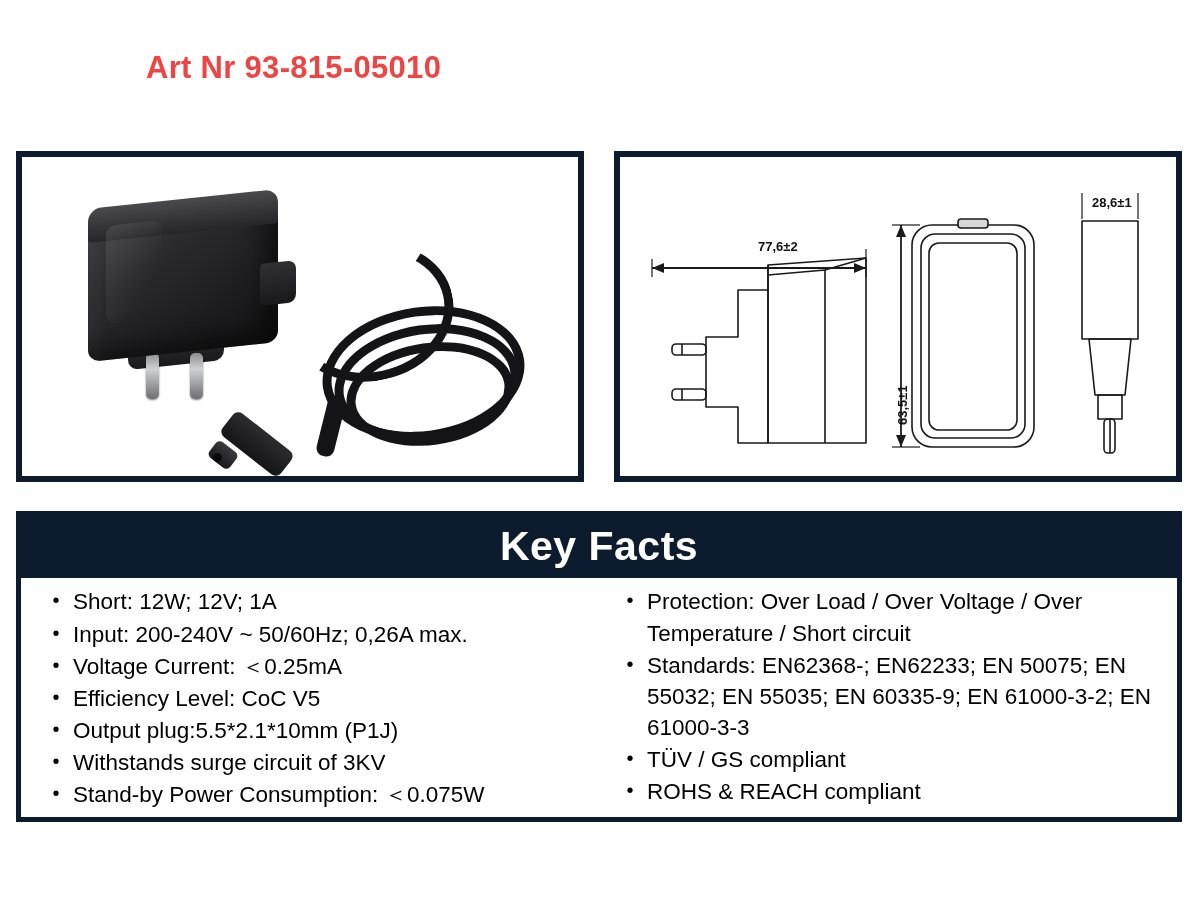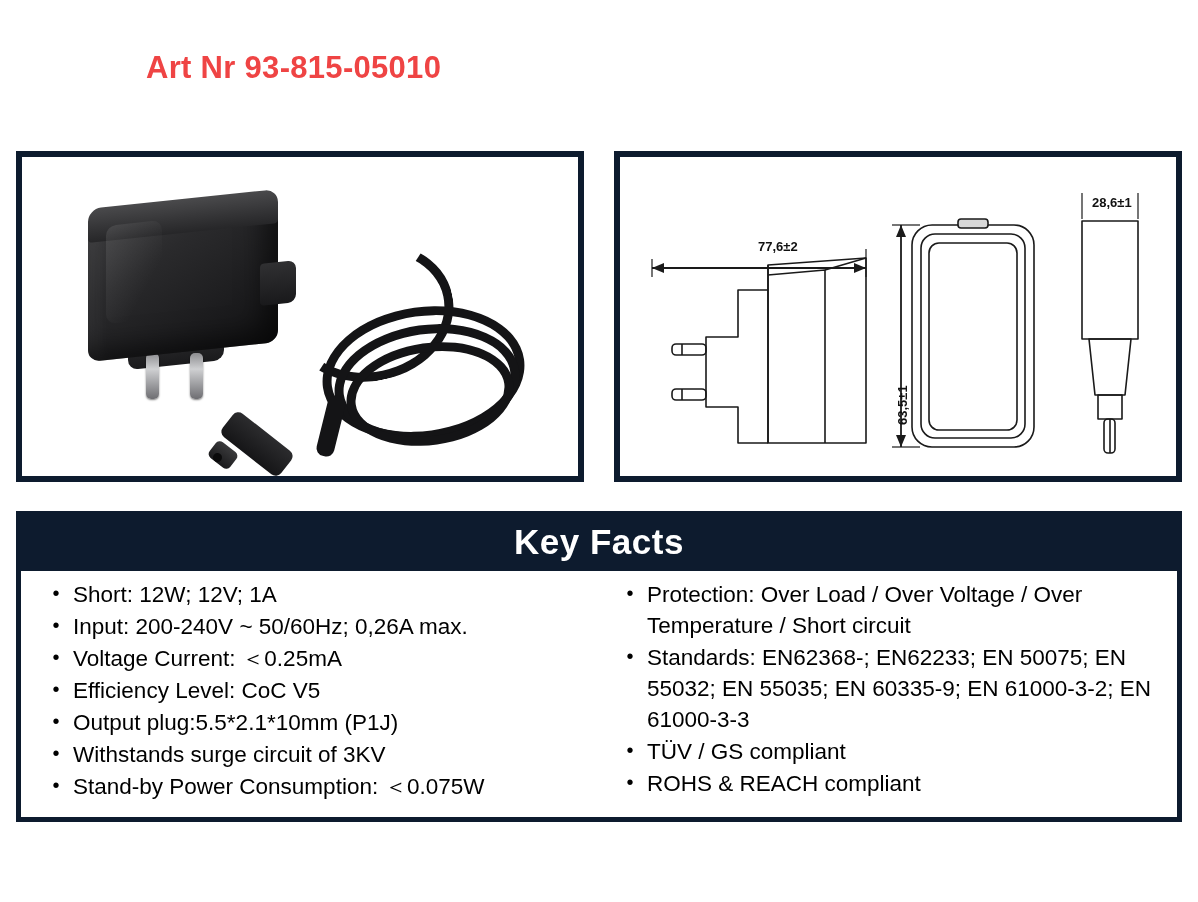--- a/index.html
+++ b/index.html
@@ -214,21 +214,21 @@
     width: 1166px;
     height: 311px;
     border: 5px solid #0d1b2e;
     box-sizing: border-box;
     background: #fff;
   }
   .kf-header {
     background: #0d1b2e;
     color: #ffffff;
     text-align: center;
-    font-size: 35px;
+    font-size: 41px;
     font-weight: bold;
     line-height: 1.28;
     padding: 4px 0 6px;
     letter-spacing: .5px;
   }
   .kf-body {
     display: flex;
     padding: 8px 0 0 0;
   }
   .kf-col {

